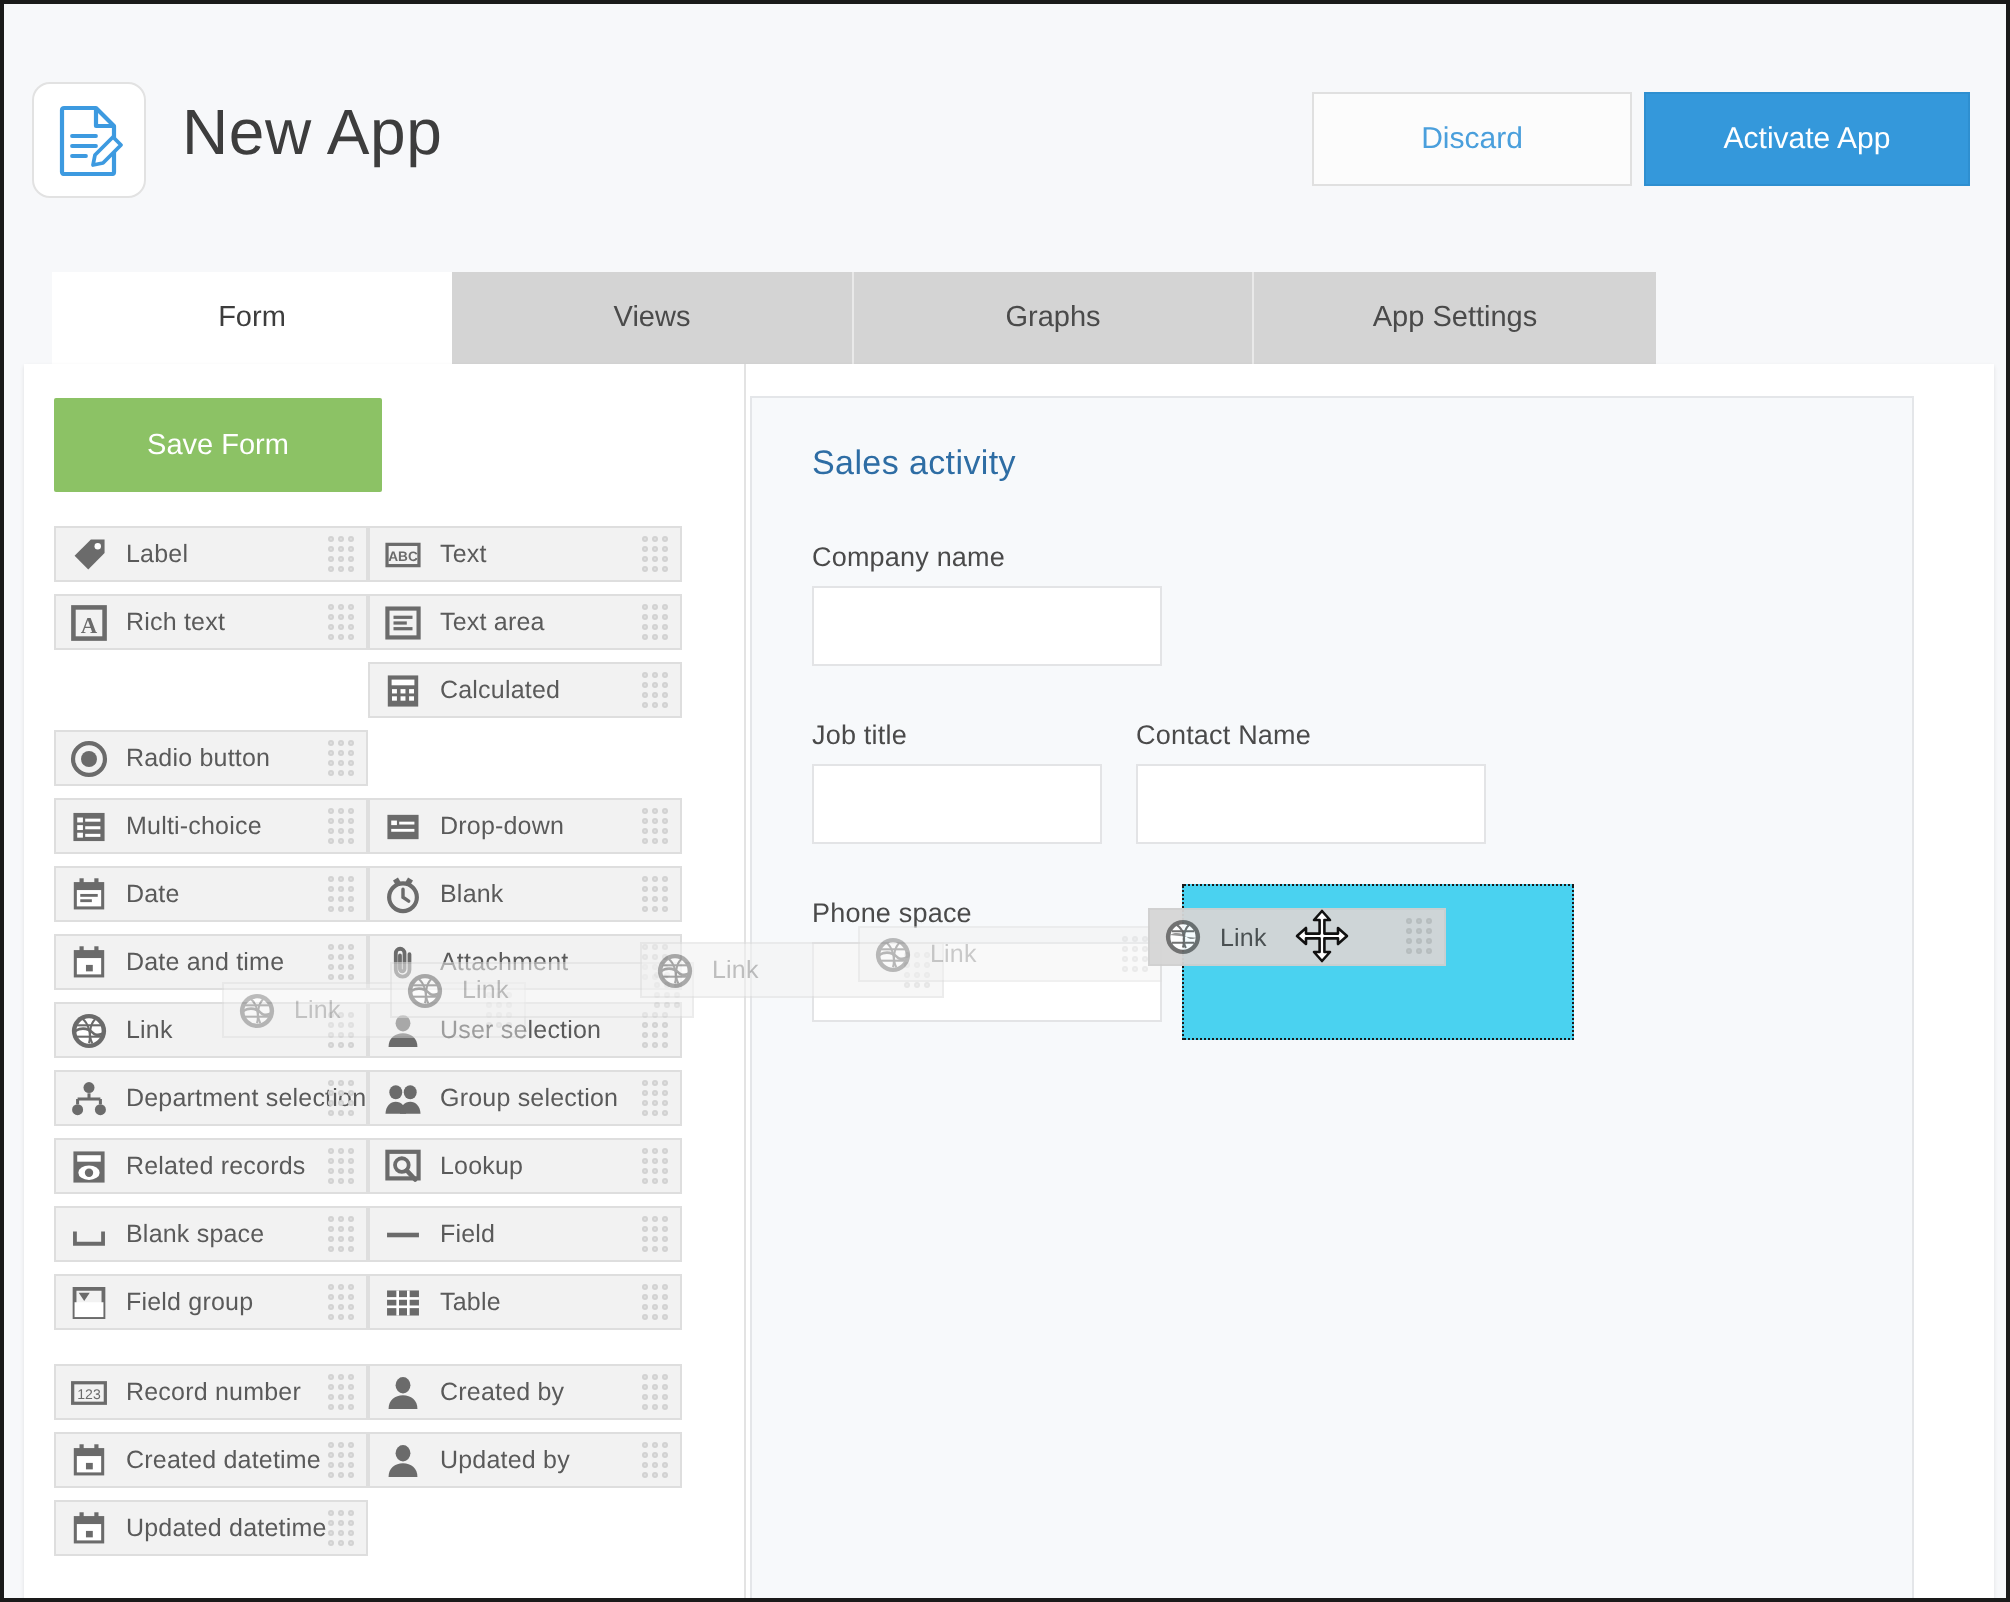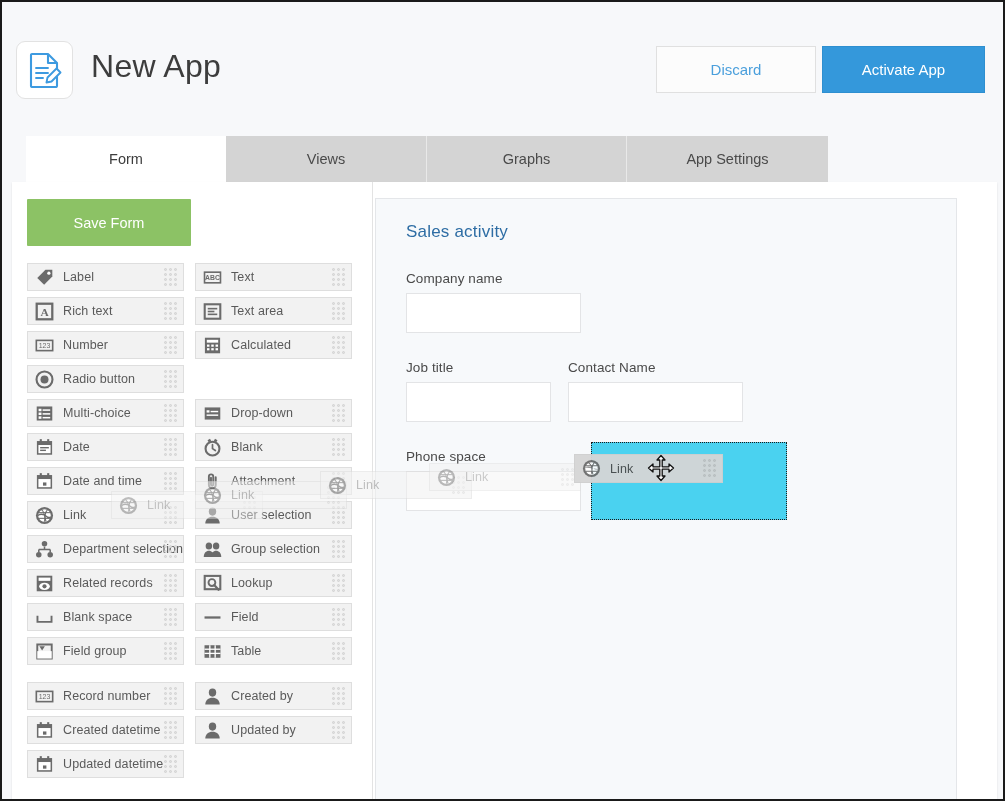--- a/index.html
+++ b/index.html
@@ -86,21 +86,21 @@
   .palette { position:absolute; left:25px; top:261px; width:330px; }
   .pal-group { position:relative; }
   .pal-row { position:relative; height:34px; margin-bottom:0px; }
   .pal-item {
     position:absolute; top:0; height:28px; width:157px;
     background:#f2f2f2; border:1px solid #dedede;
     display:flex; align-items:center;
     cursor:move;
   }
   .pal-item.col1 { left:0; }
-  .pal-item.col2 { left:168px; }
+  .pal-item.col2 { left:157px; }
   .pal-ico {
     width:19px; height:19px; margin-left:7px; margin-right:9px;
     flex:0 0 19px; display:flex; align-items:center; justify-content:center;
     color:#6b6b6b;
   }
   .pal-ico svg { display:block; }
   .pal-label {
     font-size:12.5px; color:#5a5a5a; white-space:nowrap;
     letter-spacing:.1px;
   }
@@ -301,43 +301,20 @@
               <i style="left:0px;top:10px"></i>
               <i style="left:5px;top:10px"></i>
               <i style="left:10px;top:10px"></i>
               <i style="left:0px;top:15px"></i>
               <i style="left:5px;top:15px"></i>
               <i style="left:10px;top:15px"></i>
             </span>
           </div>
         </div>
         <div class="pal-row">
-          <div class="pal-item col1">
-            <span class="pal-ico">
-              <svg width="19" height="19" viewBox="0 0 20 20">
-                <rect x="1.4" y="4.6" width="17.2" height="10.8" fill="none" stroke="#6b6b6b" stroke-width="1.7"></rect>
-                <text x="10" y="13" font-size="7.4" font-family="Liberation Sans, sans-serif" fill="#6b6b6b" text-anchor="middle">123</text>
-              </svg>
-            </span>
-            <span class="pal-label">Number</span>
-            <span class="grip">
-              <i style="left:0px;top:0px"></i>
-              <i style="left:5px;top:0px"></i>
-              <i style="left:10px;top:0px"></i>
-              <i style="left:0px;top:5px"></i>
-              <i style="left:5px;top:5px"></i>
-              <i style="left:10px;top:5px"></i>
-              <i style="left:0px;top:10px"></i>
-              <i style="left:5px;top:10px"></i>
-              <i style="left:10px;top:10px"></i>
-              <i style="left:0px;top:15px"></i>
-              <i style="left:5px;top:15px"></i>
-              <i style="left:10px;top:15px"></i>
-            </span>
-          </div>
           <div class="pal-item col2">
             <span class="pal-ico">
               <svg width="19" height="19" viewBox="0 0 20 20">
                 <rect x="2" y="1.8" width="16" height="16.4" fill="#6b6b6b"></rect>
                 <g fill="#fff">
                   <rect x="4" y="4" width="12" height="3"></rect>
                   <rect x="4.2" y="9" width="2.6" height="2.3"></rect>
                   <rect x="8.7" y="9" width="2.6" height="2.3"></rect>
                   <rect x="13.2" y="9" width="2.6" height="2.3"></rect>
                   <rect x="4.2" y="12.8" width="2.6" height="2.3"></rect>

